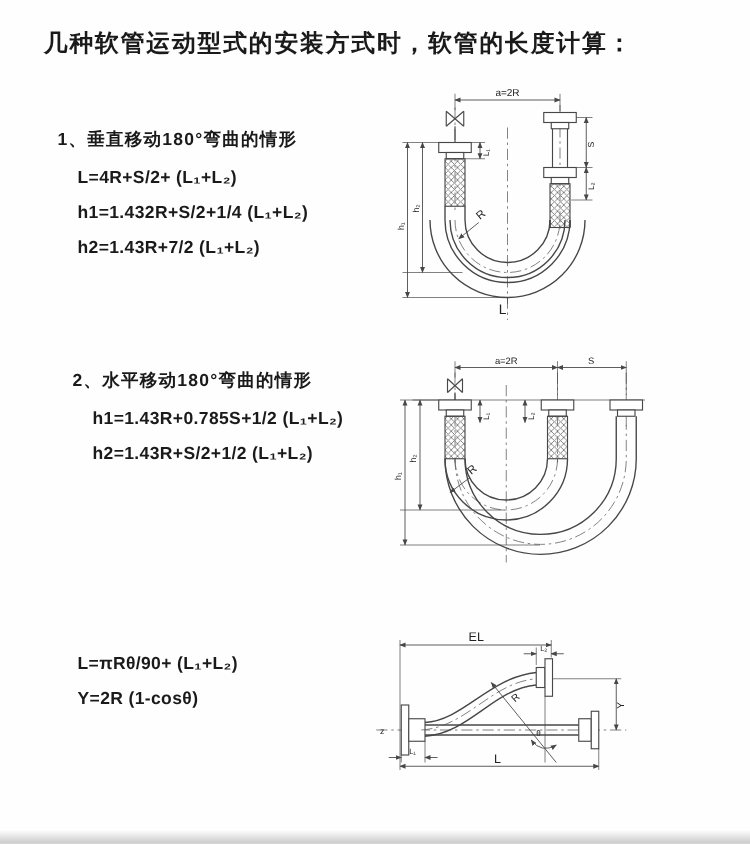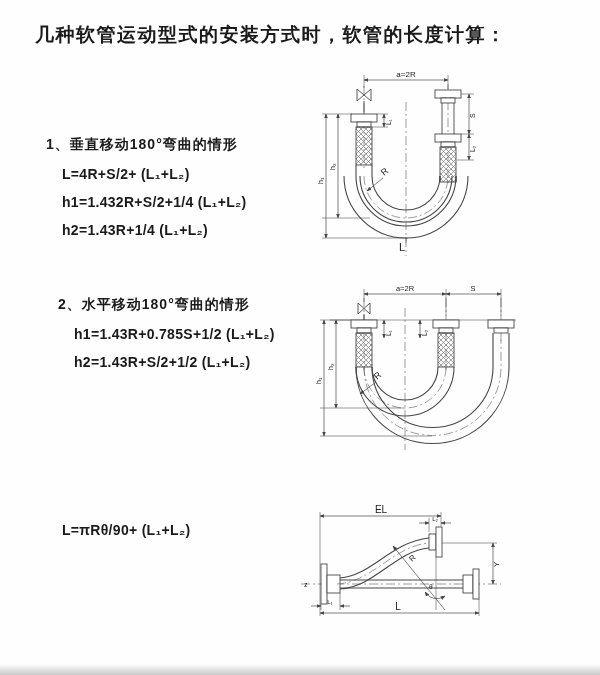--- a/index.html
+++ b/index.html
@@ -6,21 +6,21 @@
   body{
     width:600px;height:675px;position:relative;background:#fefefe;
     font-family:"Liberation Sans","DejaVu Sans",sans-serif;color:#1a1a1a;
     overflow:hidden;
   }
   .page-title{
     position:absolute;left:35px;top:22px;font-size:19px;font-weight:700;
     letter-spacing:1.5px;
   }
   .section{position:absolute;left:46px;width:265px;}
-  .sec1{top:103px;margin-top:33px;}
+  .sec1{top:103px;}
   .sec2{top:296px;margin-left:12px;}
   .sec3{top:516px;}
   .sec-heading{font-size:14px;font-weight:700;letter-spacing:1px;margin:0 0 6px 0;}
   .formula{font-size:14px;font-weight:700;line-height:28px;padding-left:16px;
     letter-spacing:0.3px;white-space:nowrap;}
   .diagram{position:absolute;}
   .dia1{left:296px;top:64px;}
   .dia2{left:296px;top:280px;}
   .dia3{left:293px;top:498px;}
   svg .ln{stroke:#474747;stroke-width:0.9;fill:none;}
@@ -35,21 +35,21 @@
 </style>
 </head>
 <body>
 
 <div class="page-title">几种软管运动型式的安装方式时，软管的长度计算：</div>
 
 <div class="section sec1">
   <div class="sec-heading">1、垂直移动180°弯曲的情形</div>
   <div class="formula">L=4R+S/2+ (L₁+L₂)</div>
   <div class="formula">h1=1.432R+S/2+1/4 (L₁+L₂)</div>
-  <div class="formula">h2=1.43R+1/4 (L₁+L₂)</div>
+  <div class="formula">h2=1.43R+7/2 (L₁+L₂)</div>
 </div>
 
 <svg class="diagram dia1" width="290" height="195" viewBox="0 0 290 195">
   <defs>
     <marker id="ar1" viewBox="0 0 10 10" refX="9" refY="5" markerWidth="7" markerHeight="7" orient="auto-start-reverse">
       <path d="M0,1 L10,5 L0,9 z" fill="#474747"></path>
     </marker>
     <pattern id="hx1" width="5" height="5" patternUnits="userSpaceOnUse">
       <path d="M0,5 L5,0 M0,0 L5,5" stroke="#7a7a7a" stroke-width="0.7"></path>
     </pattern>
@@ -211,20 +211,21 @@
   <text transform="translate(95,56) rotate(-90)" font-size="6.5">L₁</text>
   <line class="dim" x1="124" y1="40" x2="124" y2="58" marker-start="url(#ar2)" marker-end="url(#ar2)"></line>
   <text transform="translate(131,56) rotate(-90)" font-size="6.5">L₂</text>
 
   <line class="dim" x1="80" y1="102" x2="64" y2="114" marker-end="url(#ar2)"></line>
   <text transform="translate(81,100) rotate(-40)" font-size="9">R</text>
 </svg>
 
 <div class="section sec3">
   <div class="formula">L=πRθ/90+ (L₁+L₂)</div>
+  <div class="formula">Y=2R (1-cosθ)</div>
 </div>
 
 <svg class="diagram dia3" width="300" height="140" viewBox="0 0 300 140">
   <defs>
     <marker id="ar3" viewBox="0 0 10 10" refX="9" refY="5" markerWidth="7" markerHeight="7" orient="auto-start-reverse">
       <path d="M0,1 L10,5 L0,9 z" fill="#474747"></path>
     </marker>
   </defs>
 
   <line class="cl" x1="8" y1="86" x2="208" y2="86"></line>

